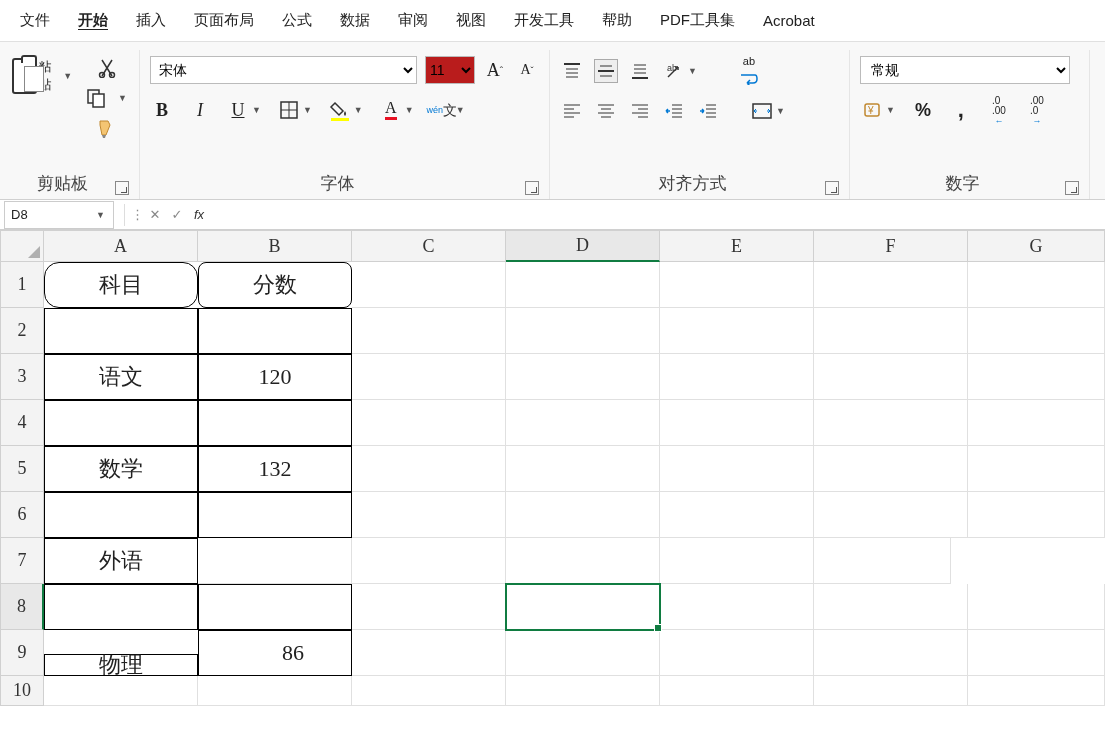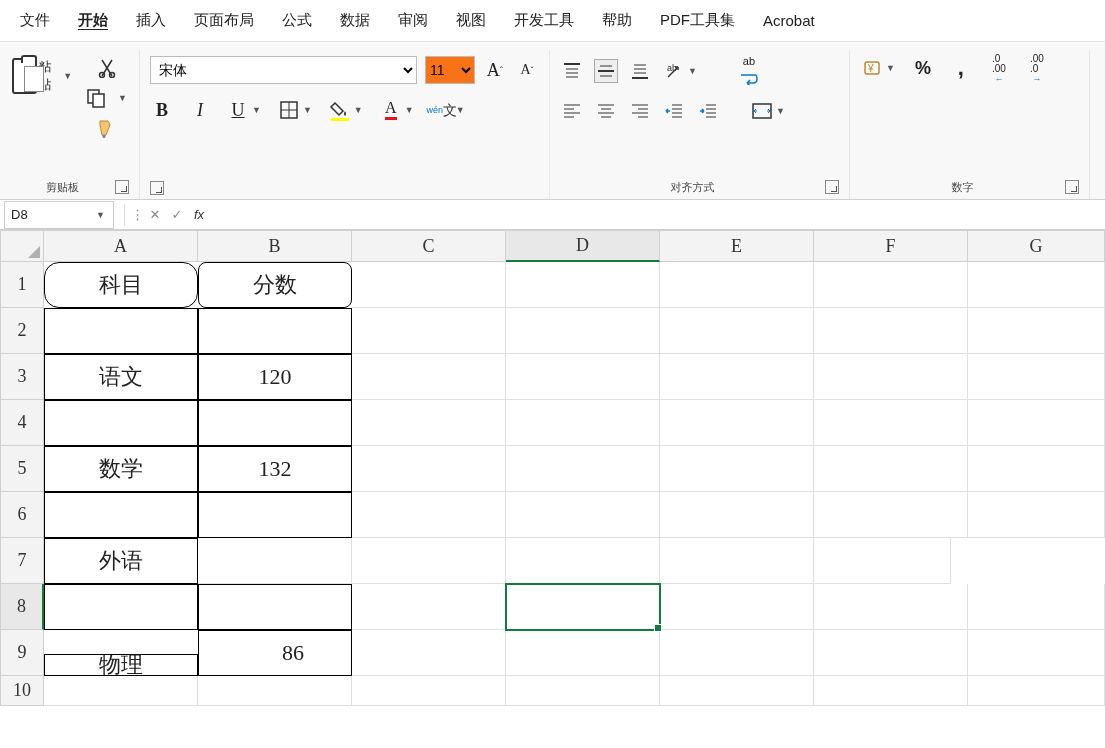--- a/index.html
+++ b/index.html
@@ -7,34 +7,34 @@
 
 
 .tabs { display: flex; align-items: center; height: 42px; padding: 0 8px; background: #fff; border-bottom: 1px solid #e0e0e0; gap: 4px; }
 .tab { padding: 8px 12px; cursor: pointer; font-size: 15px; }
 .tab.active { font-weight: bold; text-decoration: underline; text-underline-offset: 4px; }
 
 
 .ribbon { display: flex; background: #f8f8f8; border-bottom: 1px solid #d0d0d0; height: 158px; }
 .group { border-right: 1px solid #e5e5e5; padding: 6px 10px 4px 10px; display: flex; flex-direction: column; justify-content: space-between; margin-top: 8px; }
 .group-body { display: flex; align-items: flex-start; gap: 8px; flex: 1; }
-.group-footer { display: flex; justify-content: space-between; align-items: flex-start; font-size: 11px; color: #444; padding-top: 4px; }
+.group-footer { display: flex; justify-content: space-between; align-items: flex-end; font-size: 17px; color: #444; padding-top: 4px; }
 .group-label { flex: 1; text-align: center; }
 .launcher { width: 14px; height: 14px; border: 1px solid #888; position: relative; cursor: pointer; }
 .launcher::after { content: ""; position: absolute; right: 1px; bottom: 1px; width: 5px; height: 5px; border-right: 1px solid #555; border-bottom: 1px solid #555; }
 
 .col { display: flex; flex-direction: column; gap: 6px; align-items: center; }
 .row { display: flex; align-items: center; gap: 8px; }
 
 .big-btn { display: flex; flex-direction: row; align-items: center; gap: 2px; cursor: pointer; padding: 2px; }
 .icon-btn { width: 24px; height: 24px; display: flex; align-items: center; justify-content: center; cursor: pointer; }
 .dd { font-size: 9px; color: #555; cursor: pointer; padding: 0 2px; }
 
 select.font-box { height: 28px; border: 1px solid #bbb; background: #fff; font-size: 14px; padding: 0 4px; }
-select.size-box { height: 28px; width: 50px; border: 1px solid #bbb; background: #f97316; font-size: 14px; }
+select.size-box { height: 28px; width: 50px; border: 1px solid #bbb; background: #b91c1c; font-size: 14px; }
 select.num-fmt { height: 28px; width: 210px; border: 1px solid #bbb; background: #fff; font-size: 14px; padding: 0 6px; }
 
 
 .clip-icon { width: 30px; height: 36px; border: 2px solid #333; border-radius: 3px; position: relative; background: #fff; }
 .clip-icon::before { content: ""; position: absolute; top: -5px; left: 7px; width: 12px; height: 6px; border: 2px solid #333; border-bottom: none; border-radius: 3px 3px 0 0; background: #fff; }
 .clip-icon::after { content: ""; position: absolute; top: 6px; left: 10px; width: 18px; height: 24px; background: #fff; border: 1px solid #888; }
 
 
 .formula-bar { display: flex; align-items: center; height: 30px; border-bottom: 1px solid #d0d0d0; background: #fff; }
 .name-box { width: 110px; height: 28px; border: 1px solid #ccc; display: flex; align-items: center; justify-content: space-between; padding: 0 6px; margin: 0 4px; }
@@ -171,20 +171,21 @@
         <div class="row" style="gap:0">
           <div class="icon-btn" style="flex-direction:row;font-size:9px;line-height:1;color:#0078d4">
             <span>wén</span>
             <span style="font-size:14px;color:#333">文</span>
           </div>
           <span class="dd">▼</span>
         </div>
       </div>
     </div>
     <div class="group-footer">
+      <span class="group-label">字体</span>
       <div class="launcher"></div>
     </div>
   </div>
 
   <div class="group" style="width:300px">
     <div class="group-body" style="flex-direction:column;gap:14px;width:100%">
       <div class="row" style="gap:10px">
         <div class="icon-btn">
             <svg width="20" height="20">
               <line x1="2" y1="3" x2="18" y2="3" stroke="#333" stroke-width="2"></line>
@@ -283,20 +284,23 @@
       </div>
     </div>
     <div class="group-footer">
       <span class="group-label">对齐方式</span>
       <div class="launcher"></div>
     </div>
   </div>
 
   <div class="group" style="width:240px">
     <div class="group-body" style="flex-direction:column;gap:14px;width:100%">
+      <select class="num-fmt">
+        <option>常规</option>
+      </select>
       <div class="row" style="gap:14px">
         <div class="row" style="gap:0">
           <div class="icon-btn">
               <svg width="20" height="20">
                 <rect x="3" y="4" width="14" height="12" rx="2" fill="none" stroke="#c08830" stroke-width="1.5"></rect>
                 <text x="6" y="14" font-size="10" fill="#c08830">¥</text>
               </svg>
             </div>
           <span class="dd">▼</span>
         </div>

